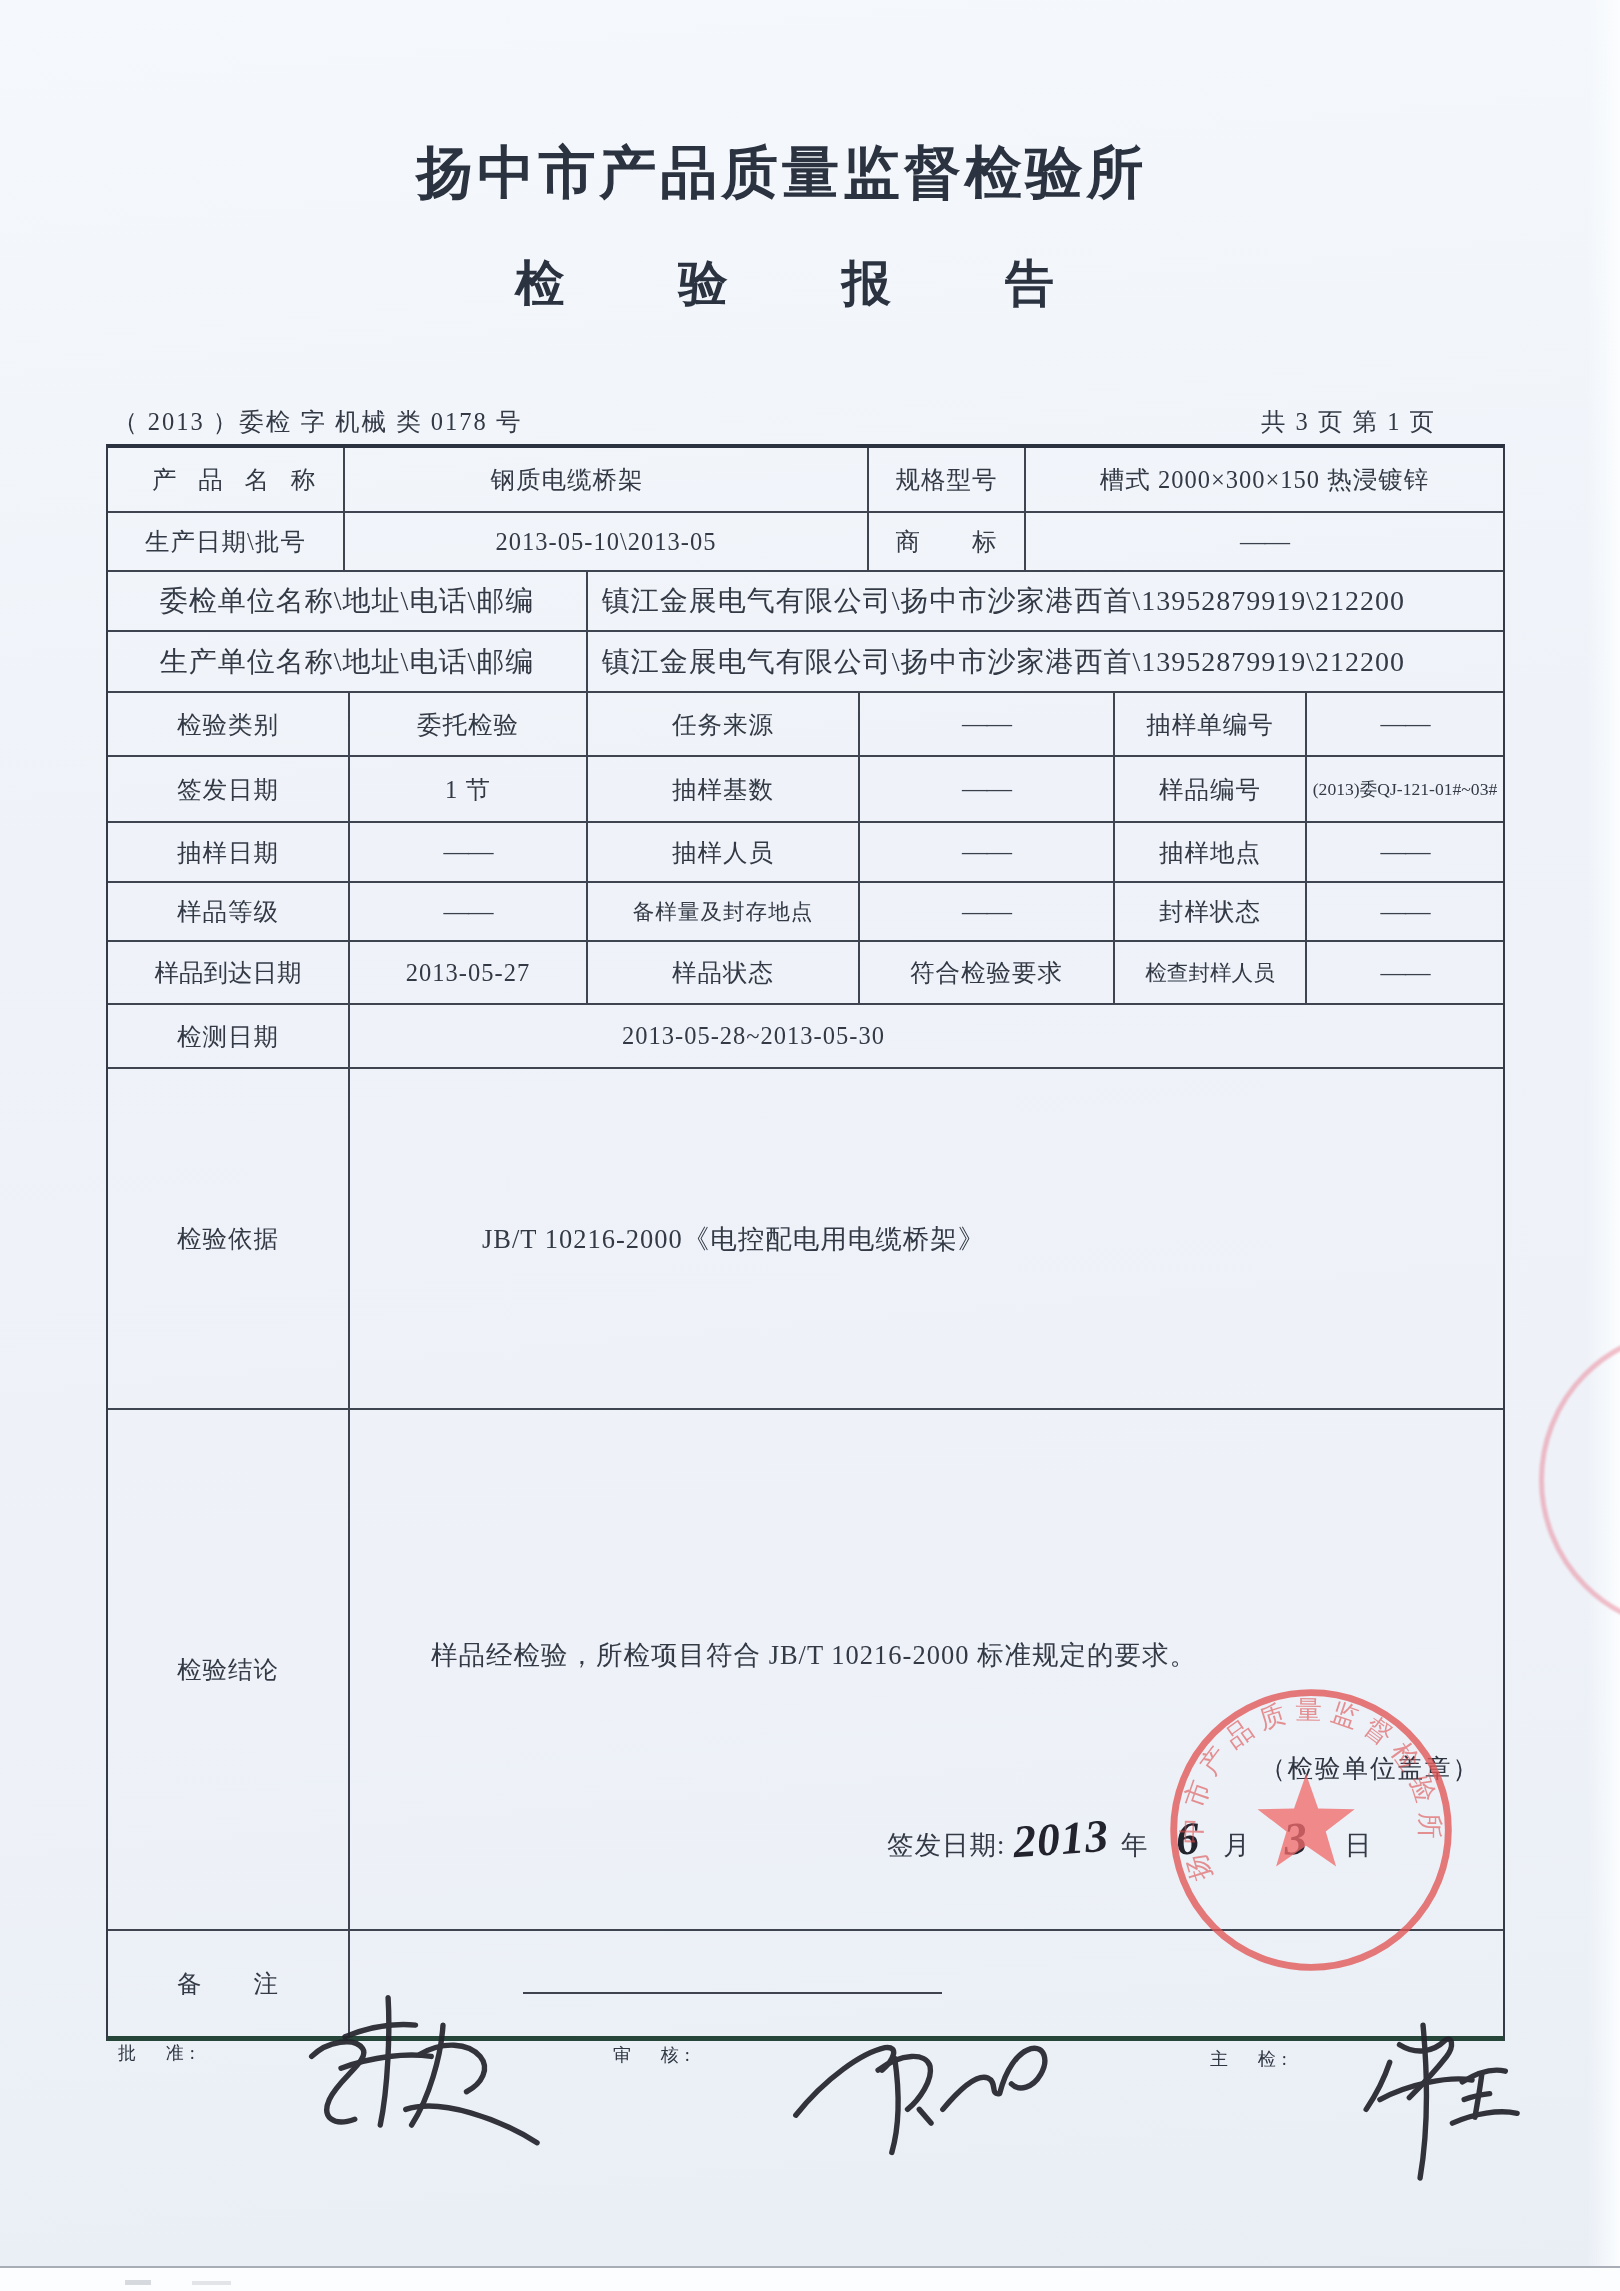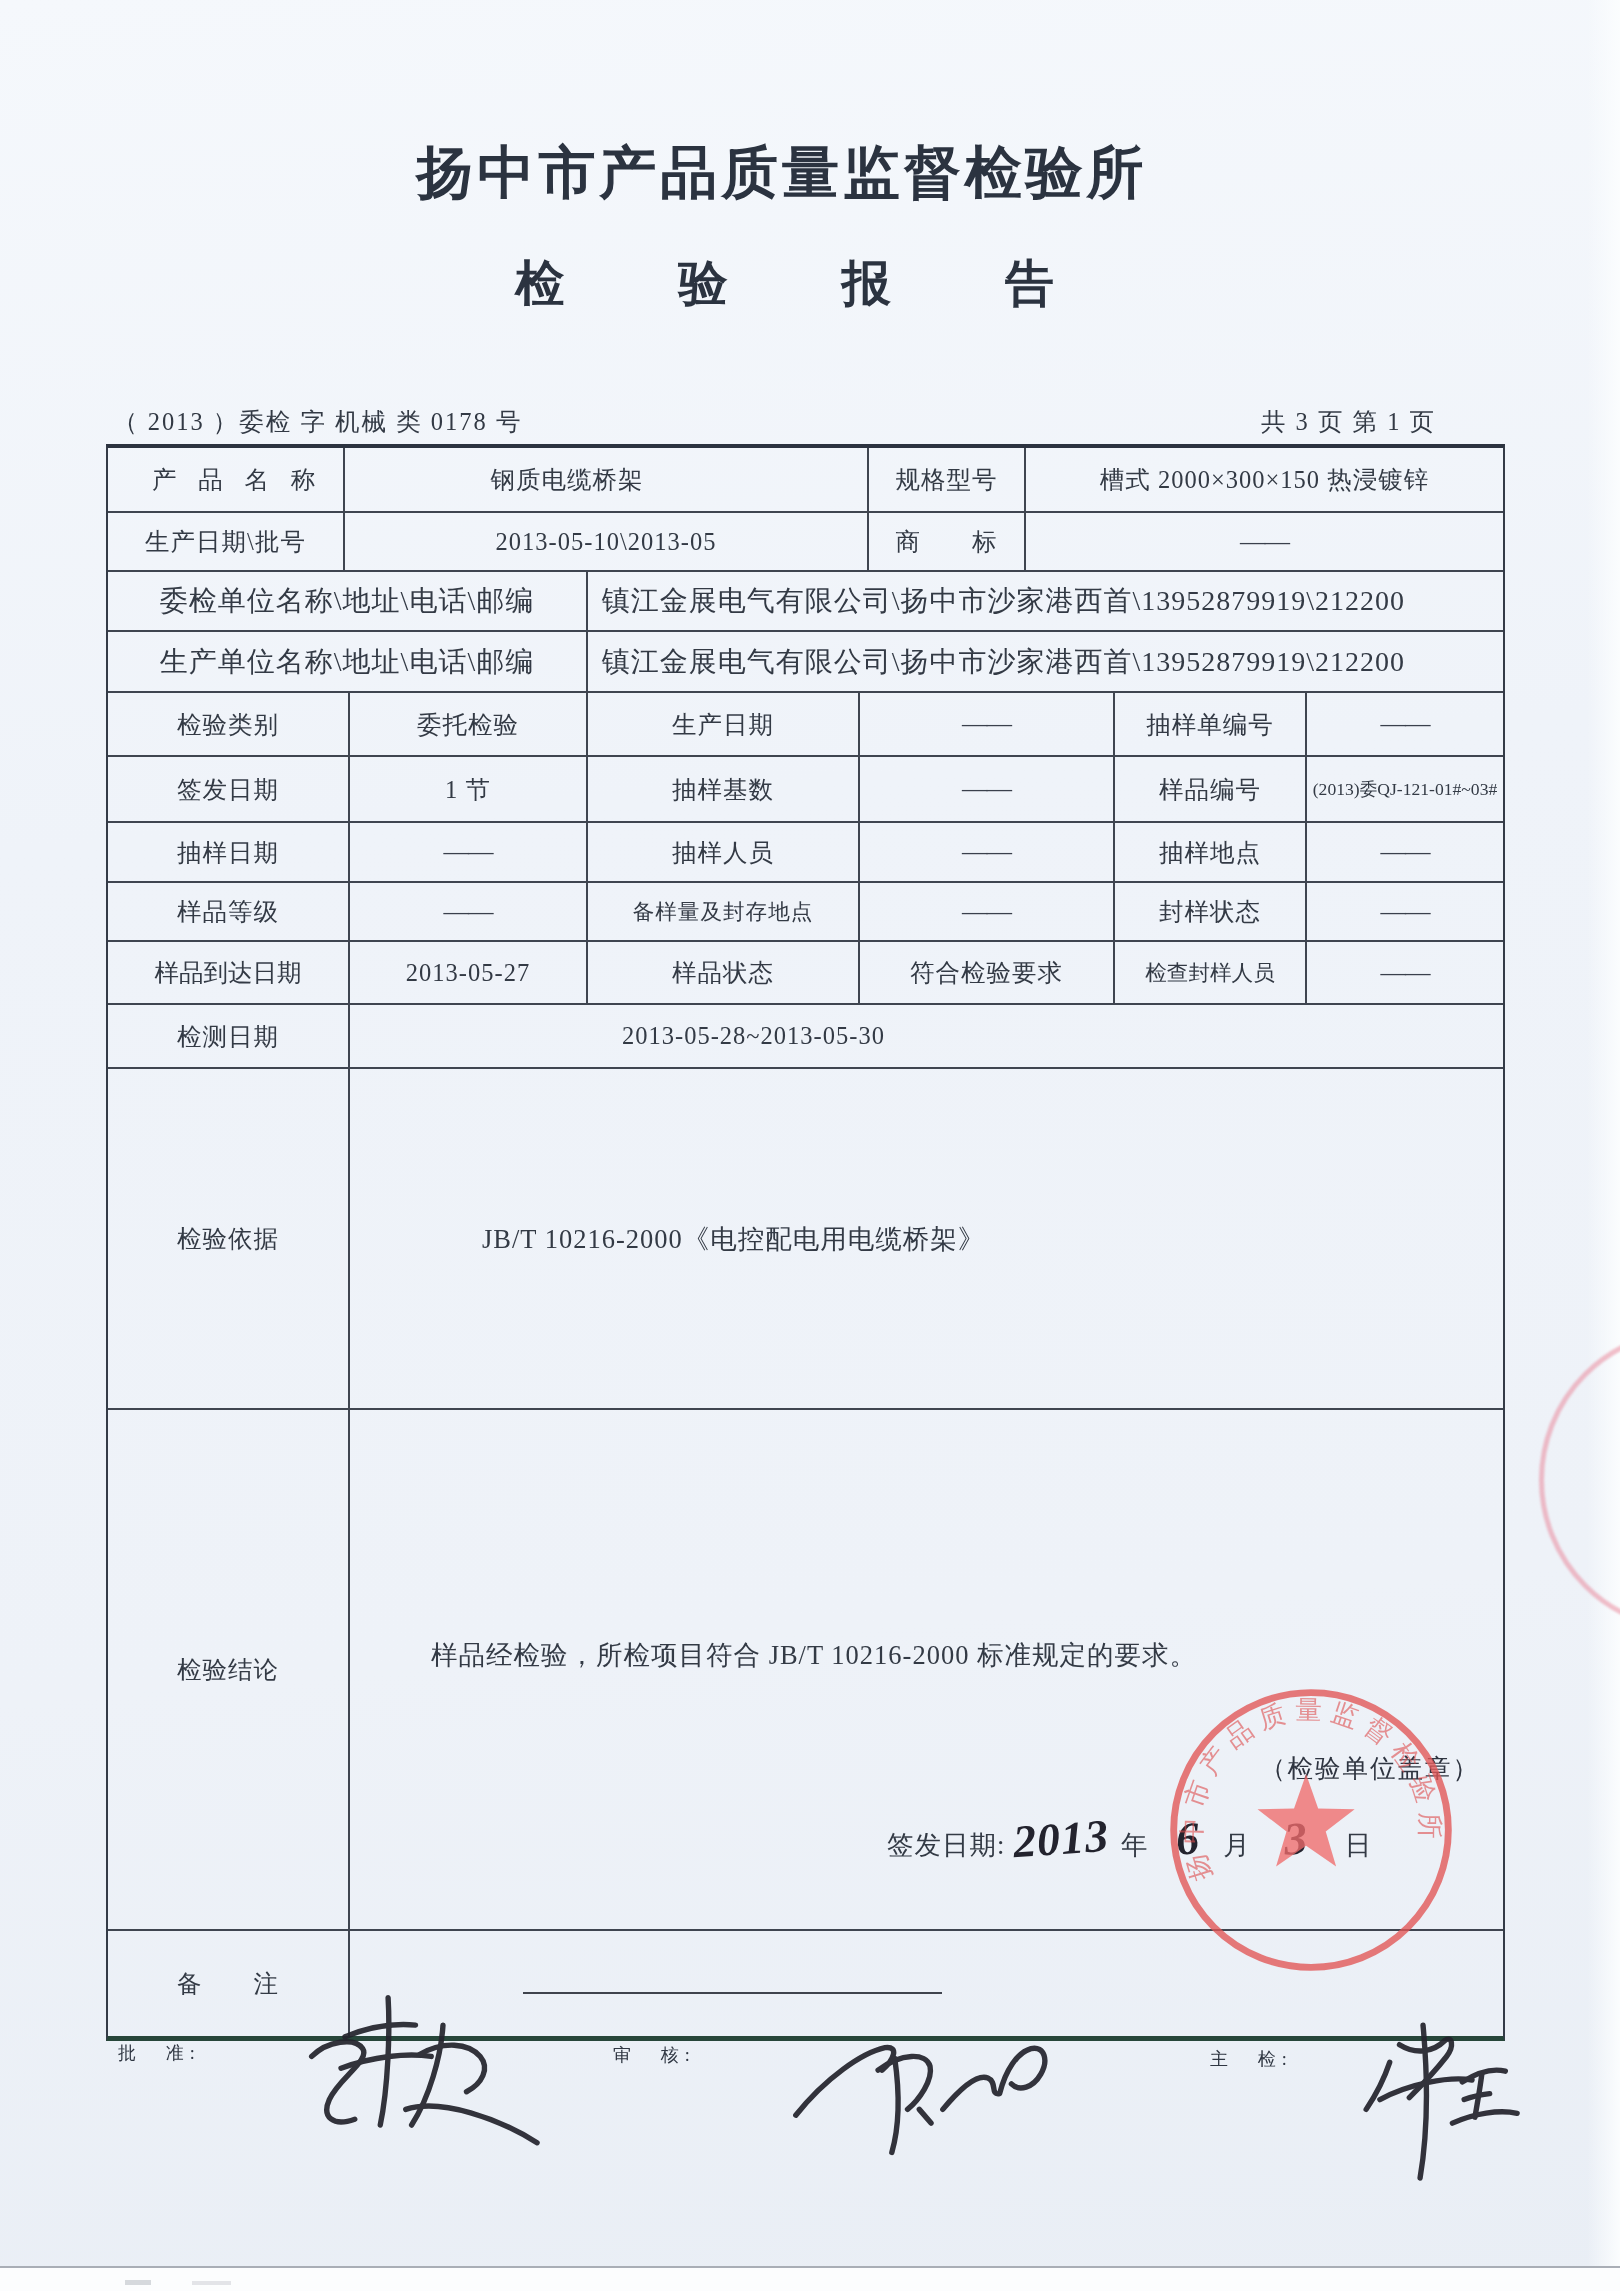--- a/index.html
+++ b/index.html
@@ -109,21 +109,21 @@
     </div>
 
     <div class="tr" style="height:61px">
       <div class="td w-lw big">生产单位名称\地址\电话\邮编</div>
       <div class="td big leftal pl14">镇江金展电气有限公司\扬中市沙家港西首\13952879919\212200</div>
     </div>
 
     <div class="tr" style="height:64px">
       <div class="td w-c1">检验类别</div>
       <div class="td w-c2">委托检验</div>
-      <div class="td w-c3">生产日期</div>
+      <div class="td w-c3">任务来源</div>
       <div class="td w-c4 dash">——</div>
       <div class="td w-c5">抽样单编号</div>
       <div class="td dash">——</div>
     </div>
 
     <div class="tr" style="height:66px">
       <div class="td w-c1">签发日期</div>
       <div class="td w-c2">1 节</div>
       <div class="td w-c3">抽样基数</div>
       <div class="td w-c4 dash">——</div>

